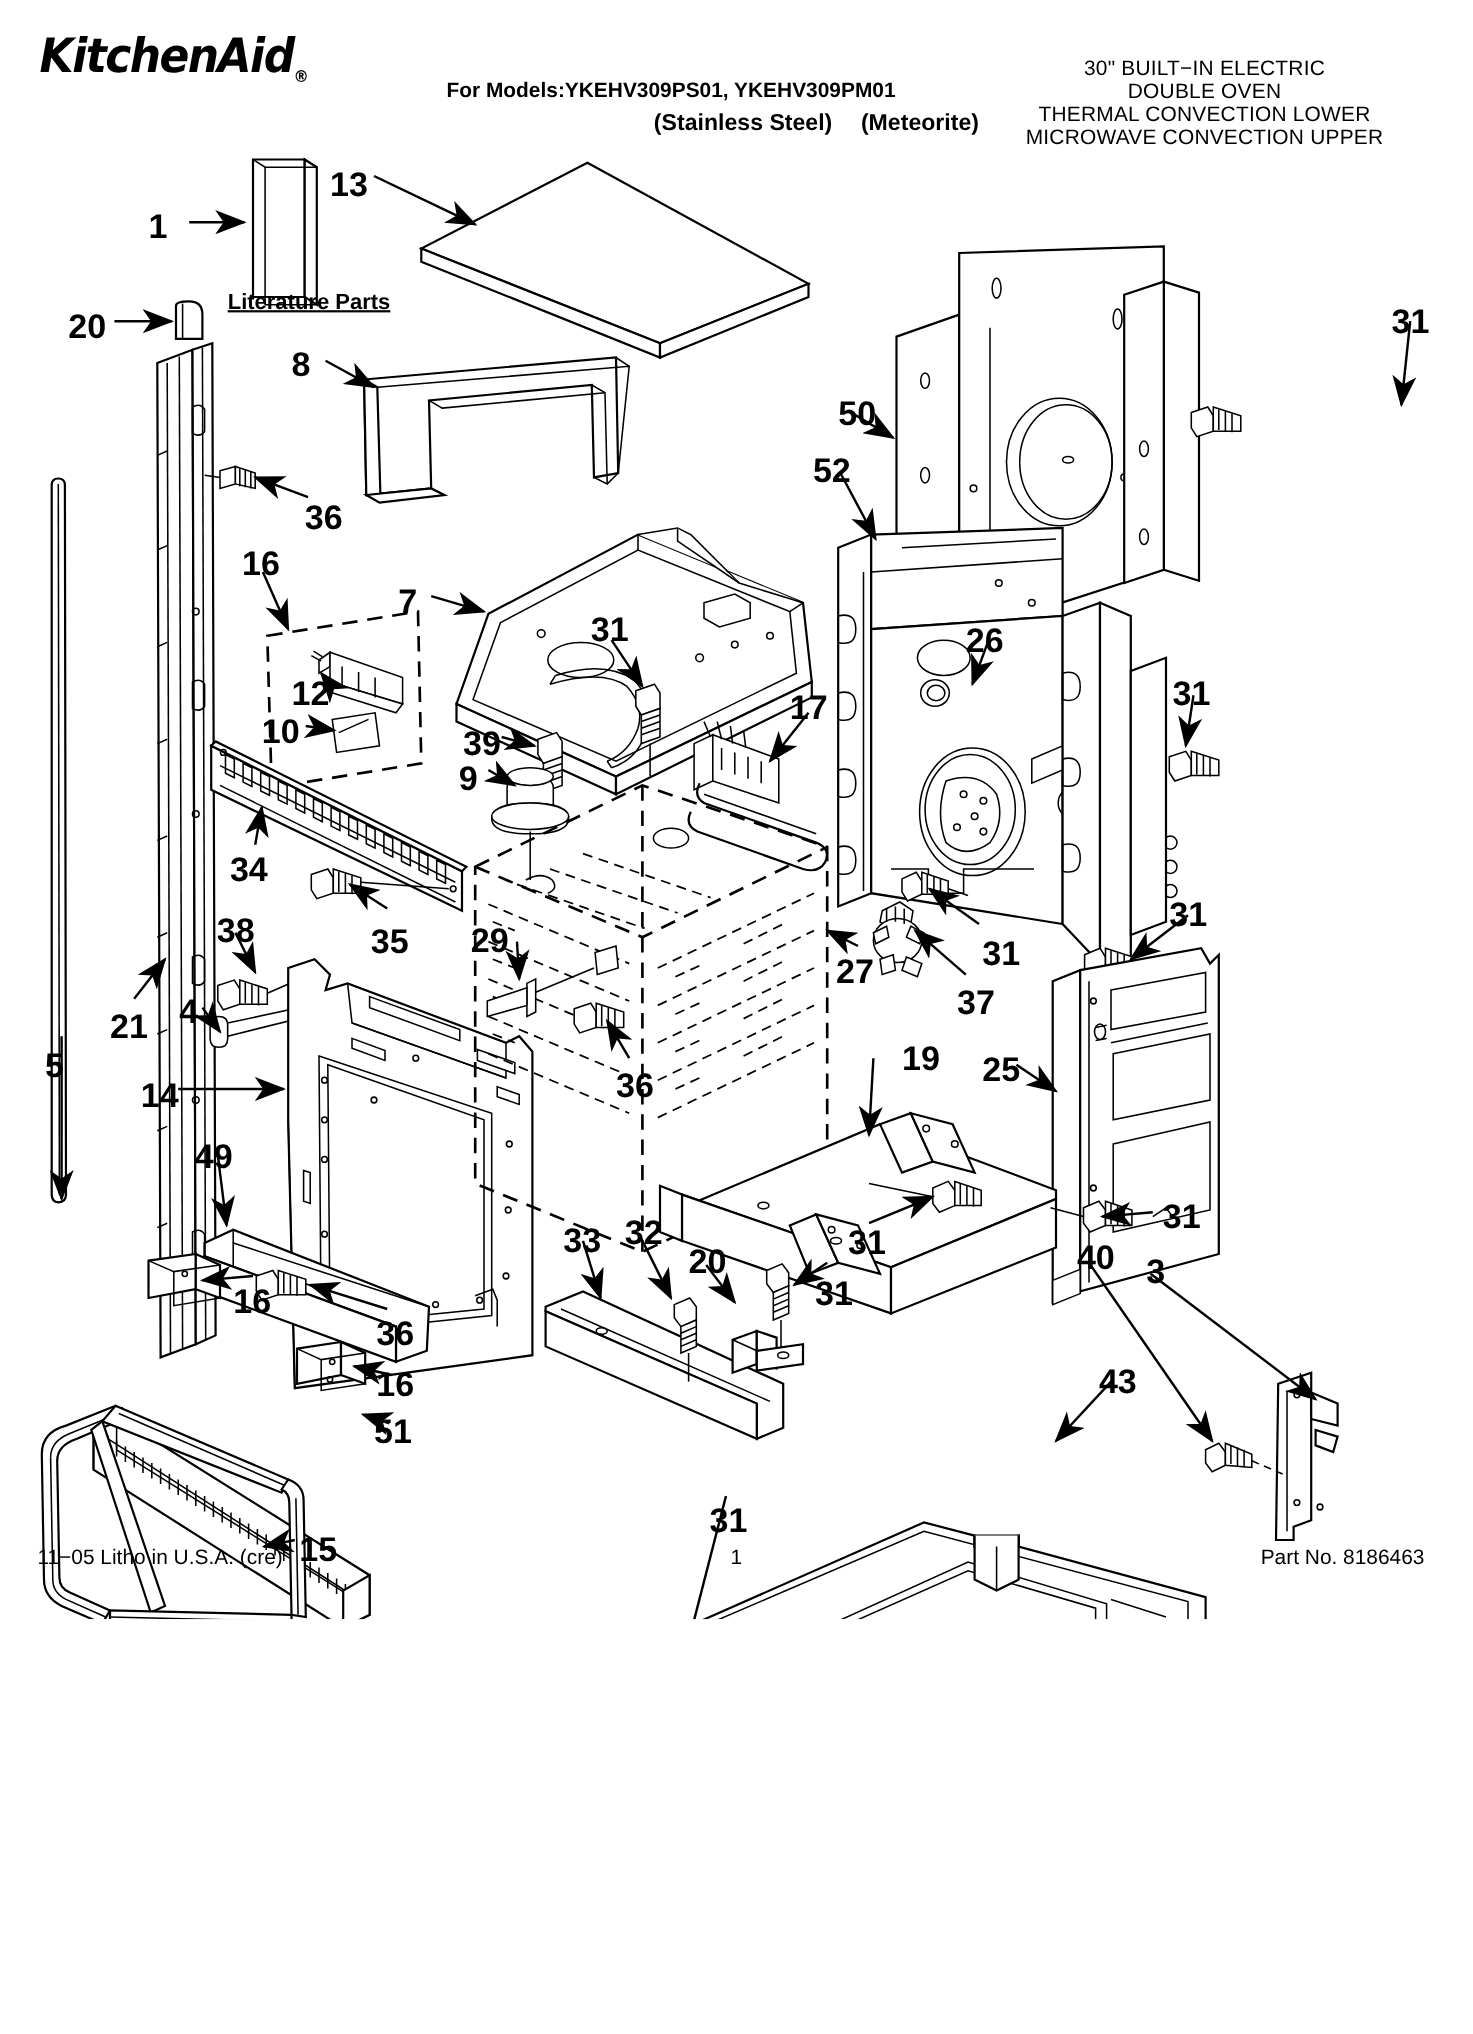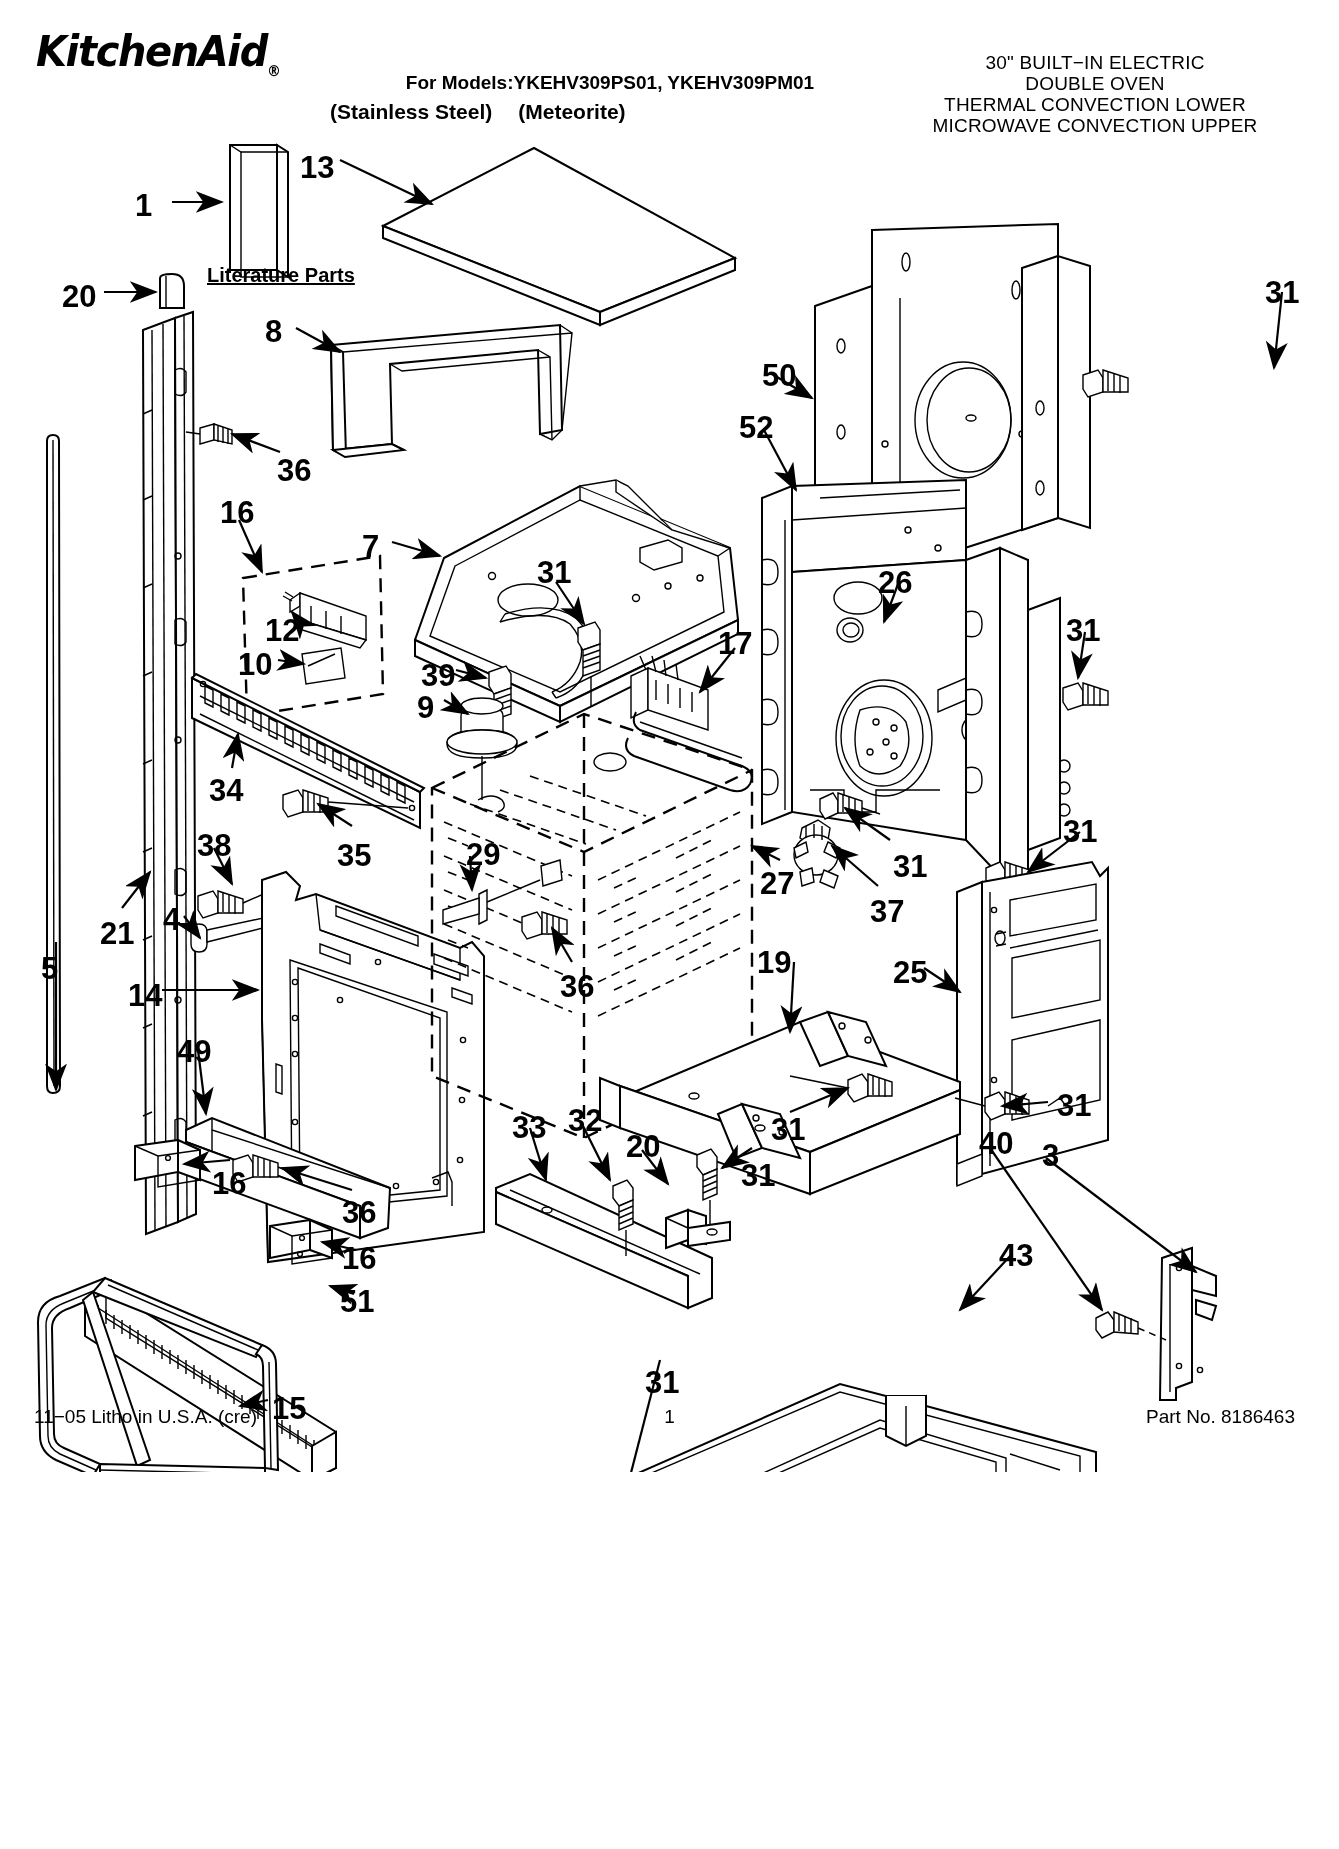--- a/index.html
+++ b/index.html
@@ -8,21 +8,21 @@
 
   
   .logo{position:absolute;left:36px;top:26px;font-family:"DejaVu Sans",sans-serif;
         font-weight:bold;font-size:43px;letter-spacing:-1.5px;font-style:italic;
         transform:scaleX(.93);transform-origin:left top;white-space:nowrap;}
   .logo .reg{font-size:15px;vertical-align:sub;font-style:normal;}
   .title{position:absolute;left:370px;top:26px;width:480px;text-align:center;
          font-weight:bold;font-size:38px;letter-spacing:.5px;}
   .models{position:absolute;left:330px;top:72px;width:560px;text-align:center;
           font-weight:bold;font-size:19px;}
-  .variant-row{position:absolute;left:330px;top:100px;width:560px;text-align:left;
+  .variant-row{position:absolute;left:330px;top:100px;width:560px;text-align:right;
                font-weight:bold;font-size:21px;}
   .variant-row span{display:inline-block;}
   .v1{margin-right:26px;}
   .specs{position:absolute;left:880px;top:52px;width:430px;text-align:center;
          font-size:19px;line-height:21px;letter-spacing:.2px;}
 
   
   .foot{position:absolute;bottom:44px;font-size:19px;}
   .foot-l{left:34px;}
   .foot-c{left:0;width:1339px;text-align:center;}
@@ -686,28 +686,28 @@
   <span class="cn" style="left:739px;top:412px;">52</span>
   <span class="cn" style="left:878px;top:567px;">26</span>
   <span class="cn" style="left:1265px;top:277px;">31</span>
   <span class="cn" style="left:1066px;top:615px;">31</span>
   <span class="cn" style="left:209px;top:775px;">34</span>
   <span class="cn" style="left:337px;top:840px;">35</span>
   <span class="cn" style="left:197px;top:830px;">38</span>
   <span class="cn" style="left:163px;top:904px;">4</span>
   <span class="cn" style="left:100px;top:918px;">21</span>
   <span class="cn" style="left:41px;top:953px;">5</span>
-  <span class="cn" style="left:466px;top:839px;">29</span>
+  <span class="cn" style="left:428px;top:839px;">29</span>
   <span class="cn" style="left:760px;top:868px;">27</span>
   <span class="cn" style="left:893px;top:851px;">31</span>
   <span class="cn" style="left:870px;top:896px;">37</span>
   <span class="cn" style="left:1063px;top:816px;">31</span>
   <span class="cn" style="left:560px;top:971px;">36</span>
   <span class="cn" style="left:128px;top:980px;">14</span>
-  <span class="cn" style="left:757px;top:947px;">19</span>
+  <span class="cn" style="left:820px;top:947px;">19</span>
   <span class="cn" style="left:893px;top:957px;">25</span>
   <span class="cn" style="left:177px;top:1036px;">49</span>
   <span class="cn" style="left:771px;top:1114px;">31</span>
   <span class="cn" style="left:1057px;top:1090px;">31</span>
   <span class="cn" style="left:212px;top:1168px;">16</span>
   <span class="cn" style="left:342px;top:1197px;">36</span>
   <span class="cn" style="left:512px;top:1112px;">33</span>
   <span class="cn" style="left:568px;top:1105px;">32</span>
   <span class="cn" style="left:626px;top:1131px;">20</span>
   <span class="cn" style="left:741px;top:1160px;">31</span>

